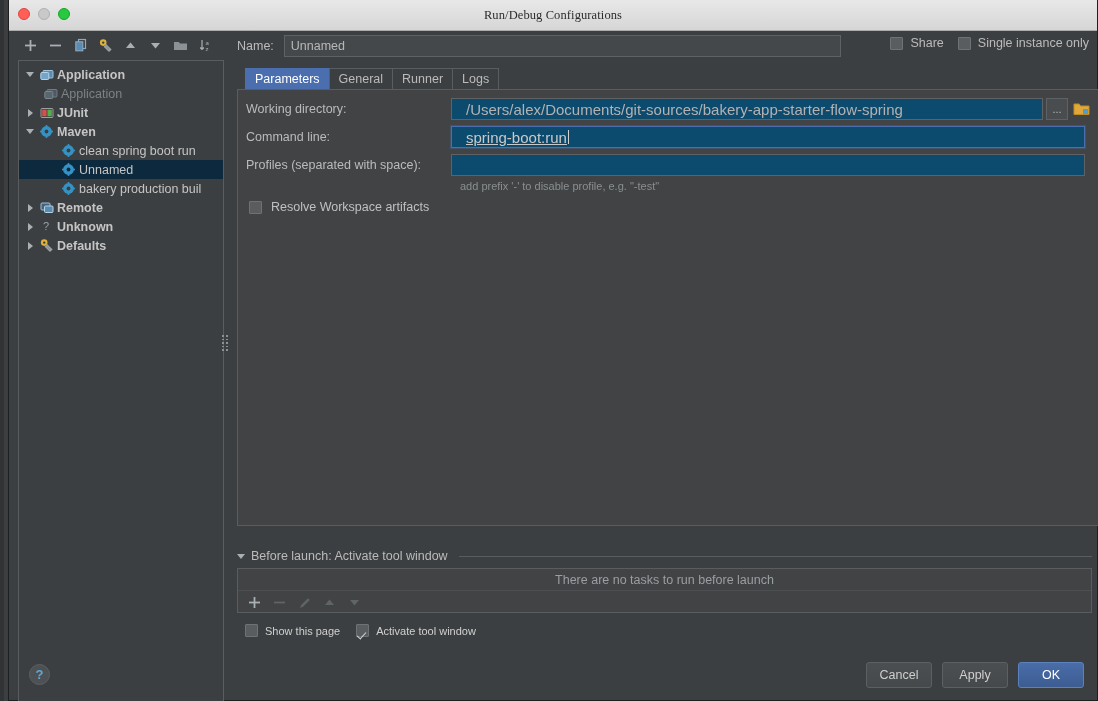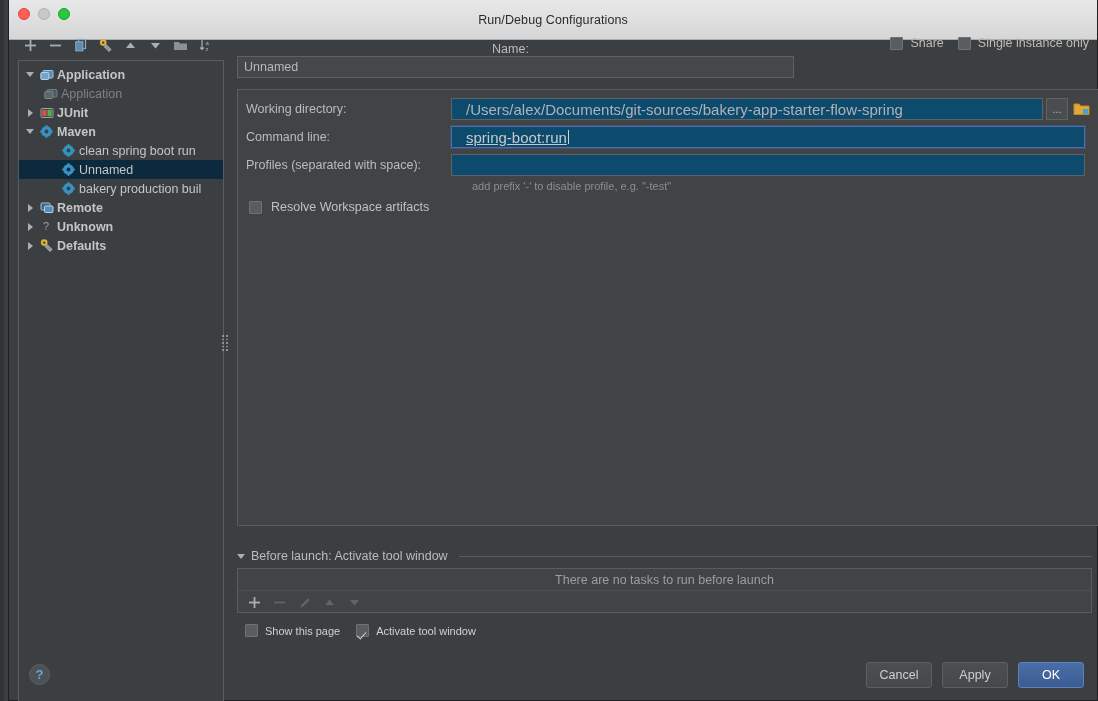--- a/index.html
+++ b/index.html
@@ -29,24 +29,24 @@
     position: absolute; left: 8px; top: 0;
     width: 1090px; height: 701px;
     background: #3c3f41;
     border: 1px solid #1f1f1f;
     border-top: none;
   }
 
   
   .titlebar {
     position: relative;
-    height: 40px;
+    height: 31px;
     background: linear-gradient(to bottom, #e8e8e8 0%, #d6d6d6 100%);
     border-bottom: 1px solid #acacac;
-    display: flex; align-items: center;
+    display: flex; align-items: center; font-family: Liberation Serif, serif;
   }
   .traffic {
     position: absolute; left: 9px; top: 8px;
     display: flex; gap: 8px;
   }
   .light { width: 12px; height: 12px; border-radius: 50%; }
   .light.red    { background: #ff5f57; border: 1px solid #e0443e; }
   .light.yellow { background: #c9c9c9; border: 1px solid #b0b0b0; }
   .light.green  { background: #28c840; border: 1px solid #13a623; }
   .win-title {
@@ -64,22 +64,22 @@
   }
   .tbtn {
     width: 25px; height: 24px;
     display: flex; align-items: center; justify-content: center;
     cursor: default;
   }
   .tbtn svg { display: block; }
 
   
   .name-row {
-    position: absolute; left: 228px; top: 42px;
-    display: flex; align-items: center; flex-direction: column;
+    position: absolute; left: 228px; top: 35px;
+    display: flex; align-items: center;
   }
   .name-label { font-size: 12.5px; color: #bbbbbb; margin-right: 10px; }
   .name-input {
     width: 557px; height: 22px;
     background: #45484a;
     border: 1px solid #5e6264;
     color: #b8b8b8;
     font-size: 12.5px;
     font-family: "Liberation Sans", sans-serif;
     padding: 0 6px;
@@ -596,20 +596,26 @@
       <div class="dotrow">
           <span class="dot"></span>
           <span class="dot"></span>
         </div>
       <div class="dotrow">
           <span class="dot"></span>
           <span class="dot"></span>
         </div>
     </div>
 
+    <div class="tabs">
+      <div class="tab active">Parameters</div>
+      <div class="tab">General</div>
+      <div class="tab">Runner</div>
+      <div class="tab">Logs</div>
+    </div>
 
     <div class="content-panel">
 
       <div class="frow" style="left:8px; top:8px;">
         <span class="flabel" style="width:205px;">Working directory:</span>
         <input class="finput" type="text" style="width: 592px;" value="/Users/alex/Documents/git-sources/bakery-app-starter-flow-spring">
         <div class="ellipsis-btn">...</div>
         <div class="folder-btn">
           <svg width="17" height="14" viewBox="0 0 17 14">
             <path d="M1 2 L1 12.5 L16 12.5 L16 4 L7.5 4 L6.2 2 Z" fill="#e0a73a" stroke="#c08c22" stroke-width="1"></path>
@@ -624,21 +630,21 @@
           <span>spring-boot:run</span>
             <span class="caret"></span>
         </div>
       </div>
 
       <div class="frow" style="left:8px; top:64px;">
         <span class="flabel" style="width:205px;">Profiles (separated with space):</span>
         <input class="finput" type="text" style="width: 634px;" value="">
       </div>
 
-      <div class="hint" style="left:234px; top:90px;">add prefix '-' to disable profile, e.g. "-test"</div>
+      <div class="hint" style="left:222px; top:90px;">add prefix '-' to disable profile, e.g. "-test"</div>
 
       <div class="cbline" style="left:11px; top:110px;">
         <span class="cbox"></span>
         <span class="lbl">Resolve Workspace artifacts</span>
       </div>
 
     </div>
 
     <div class="bl-header">
       <span class="bl-arrow"></span>

